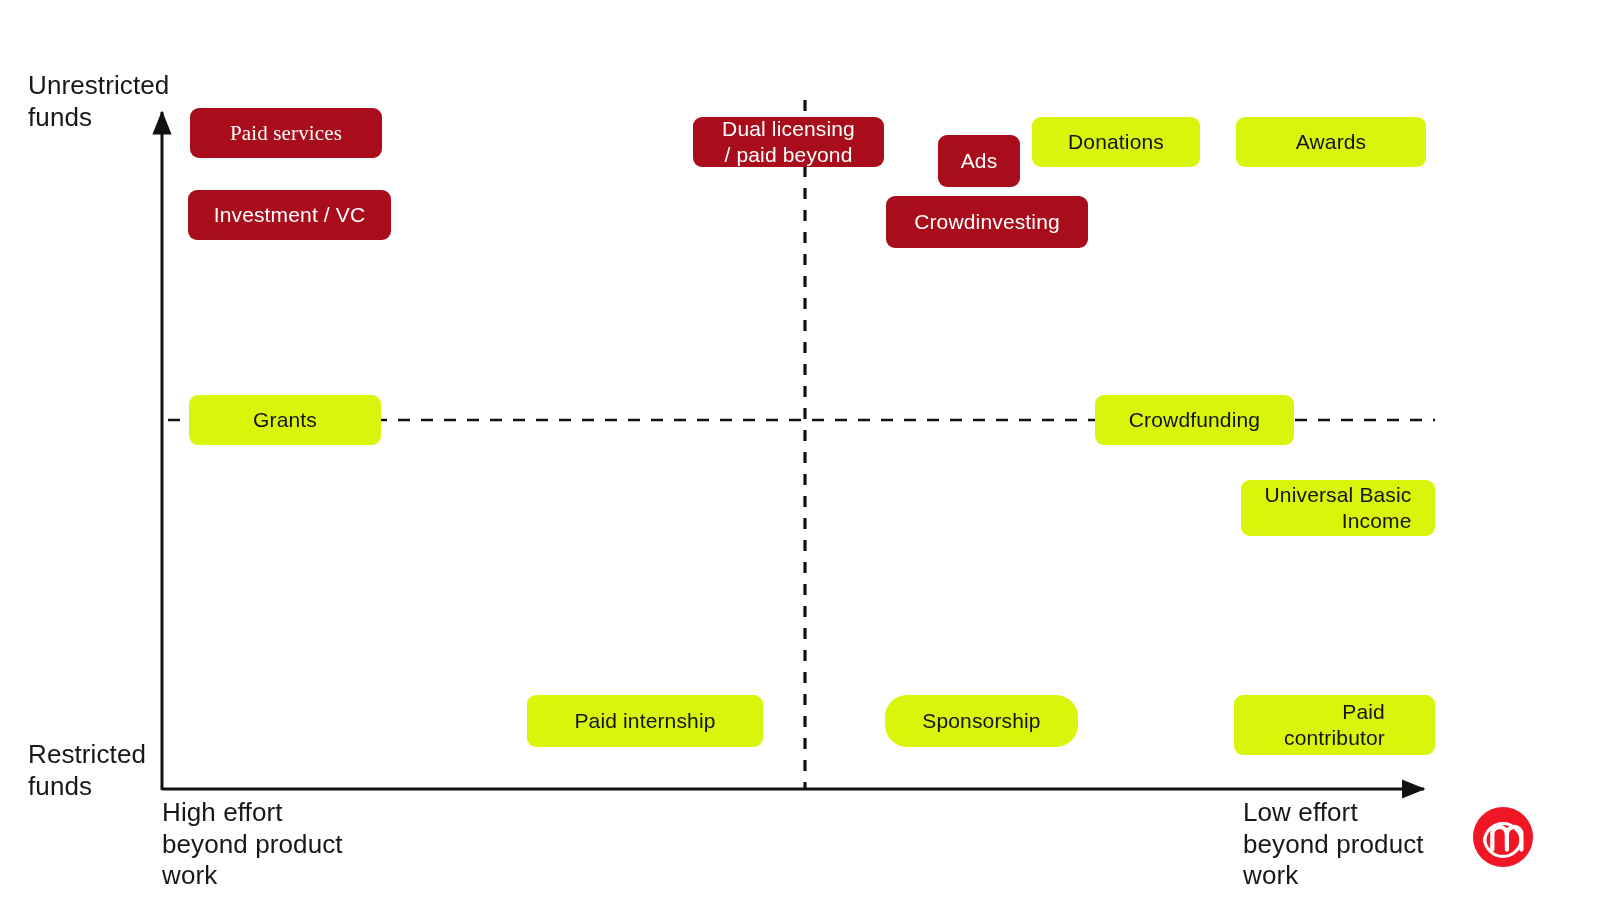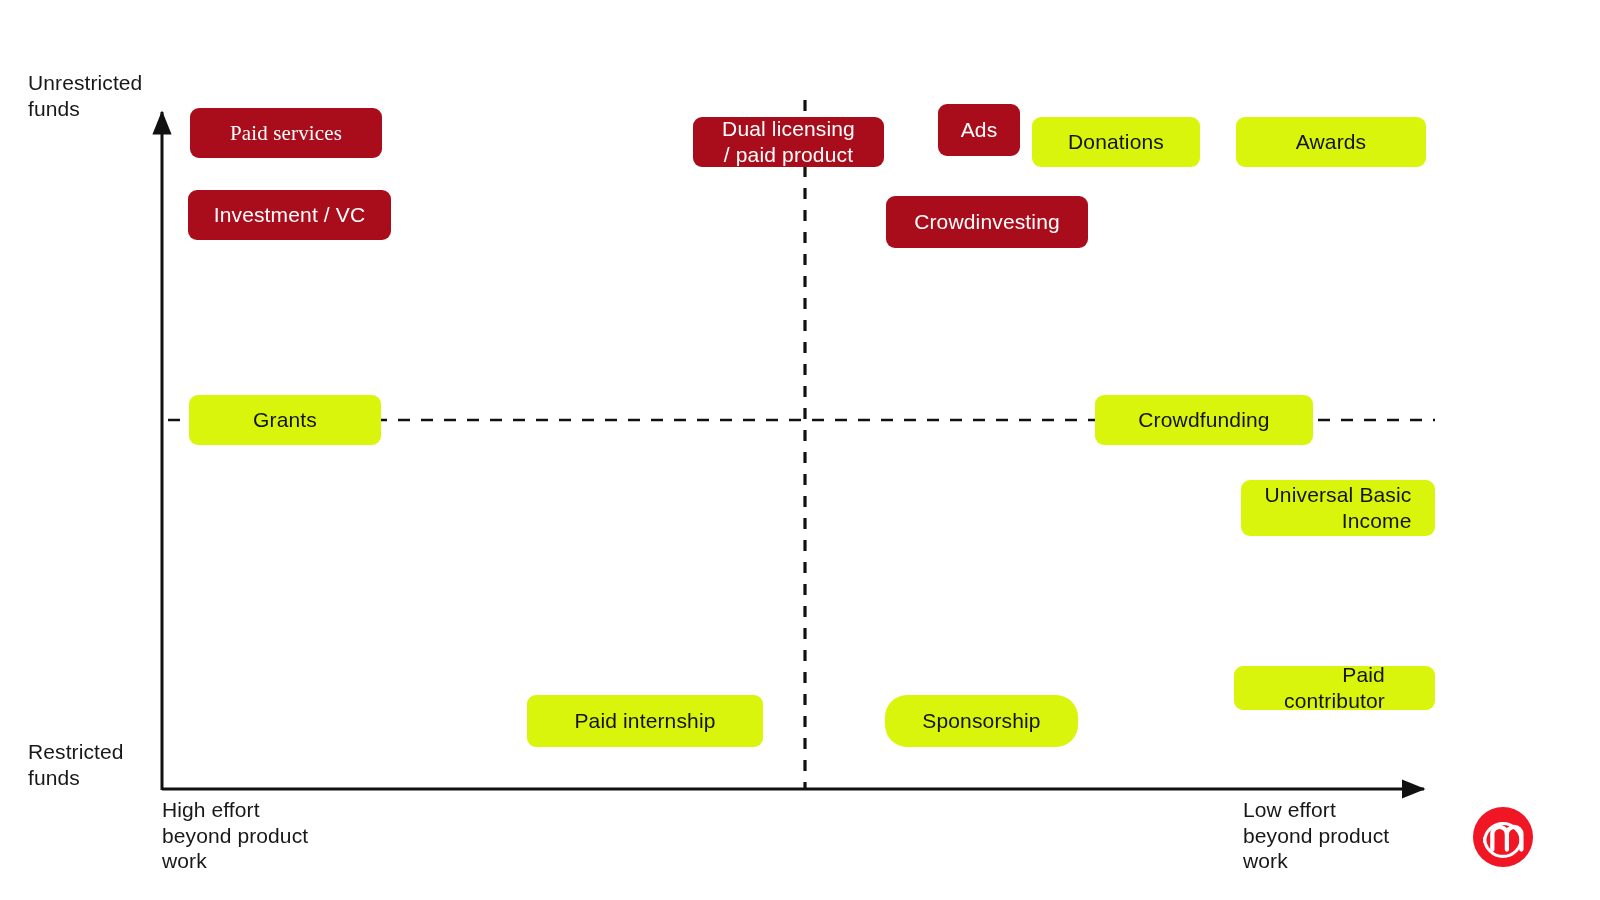--- a/index.html
+++ b/index.html
@@ -30,21 +30,21 @@
     left: 0;
     top: 0;
     width: 1600px;
     height: 900px;
     pointer-events: none;
   }
 
   
   .axis-caption {
     position: absolute;
-    font-size: 21px;
+    font-size: 26px;
     line-height: 1.22;
     color: #18181a;
     letter-spacing: 0.1px;
     white-space: pre-line;
   }
   #cap-unrestricted { left: 28px; top: 70px; }
   #cap-restricted   { left: 28px; top: 739px; }
   #cap-high-effort  { left: 162px; top: 797px; }
   #cap-low-effort   { left: 1243px; top: 797px; }
 
@@ -103,32 +103,32 @@
 beyond product
 work</div>
   <div class="axis-caption" id="cap-low-effort">Low effort
 beyond product
 work</div>
 
   <div id="nodes">
       <div class="node red" style="left: 190px; top: 108px; width: 192px; height: 50px; font-family: Liberation Serif, serif;">Paid services</div>
       <div class="node red" style="left: 188px; top: 190px; width: 203px; height: 50px;">Investment / VC</div>
       <div class="node red" style="left: 693px; top: 117px; width: 191px; height: 50px;">Dual licensing
-/ paid product</div>
-      <div class="node red" style="left: 938px; top: 104px; width: 82px; height: 52px;">Ads</div>
+/ paid beyond</div>
+      <div class="node red" style="left: 938px; top: 135px; width: 82px; height: 52px;">Ads</div>
       <div class="node green" style="left: 1032px; top: 117px; width: 168px; height: 50px;">Donations</div>
       <div class="node green" style="left: 1212px; top: 117px; width: 190px; height: 50px; margin-left: 24px;">Awards</div>
       <div class="node red" style="left: 886px; top: 182px; width: 202px; height: 52px; margin-top: 14px;">Crowdinvesting</div>
       <div class="node green" style="left: 189px; top: 395px; width: 192px; height: 50px;">Grants</div>
-      <div class="node green" style="left: 1095px; top: 395px; width: 218px; height: 50px;">Crowdfunding</div>
+      <div class="node green" style="left: 1095px; top: 395px; width: 199px; height: 50px;">Crowdfunding</div>
       <div class="node green" style="left: 1241px; top: 480px; width: 194px; height: 56px;">Universal Basic
 Income</div>
       <div class="node green" style="left: 527px; top: 695px; width: 236px; height: 52px;">Paid internship</div>
       <div class="node green" style="left: 885px; top: 695px; width: 193px; height: 52px; border-radius: 22px;">Sponsorship</div>
-      <div class="node green" style="left: 1234px; top: 666px; width: 201px; height: 44px;">Paid
+      <div class="node green" style="left: 1234px; top: 695px; width: 201px; height: 60px;">Paid
 contributor</div>
     </div>
 
   <svg id="logo" viewBox="0 0 64 64" xmlns="http://www.w3.org/2000/svg">
     <circle cx="32" cy="32" r="31" fill="#f01624"></circle>
     <path d="M13 37 A19 19 0 1 1 51 37" fill="none" stroke="#ffffff" stroke-width="3.2" stroke-linecap="round"></path>
     <path d="M13 33 A19 19 0 0 0 51 33" fill="none" stroke="#ffffff" stroke-width="3.2" stroke-linecap="round"></path>
     <path d="M21 45 L21 29 A7.5 7.5 0 0 1 36 29 L36 45" fill="none" stroke="#ffffff" stroke-width="4.4" stroke-linecap="round" stroke-linejoin="round"></path>
     <path d="M36 29 A7.5 7.5 0 0 1 51 29 L51 45" fill="none" stroke="#ffffff" stroke-width="4.4" stroke-linecap="round" stroke-linejoin="round"></path>
   </svg>

